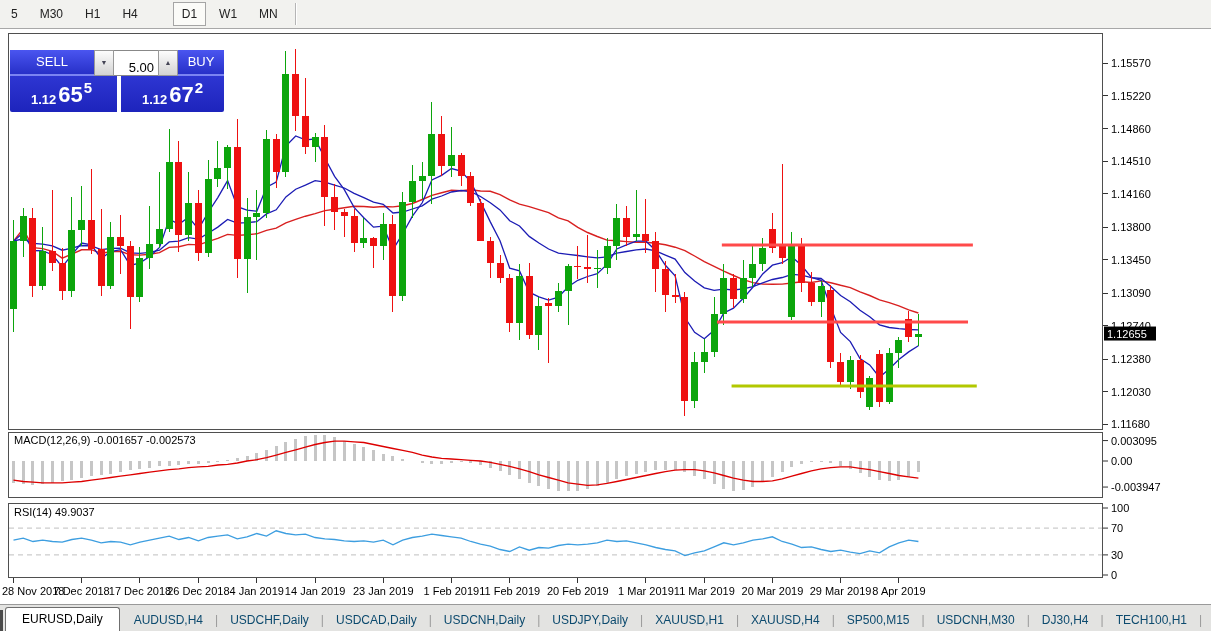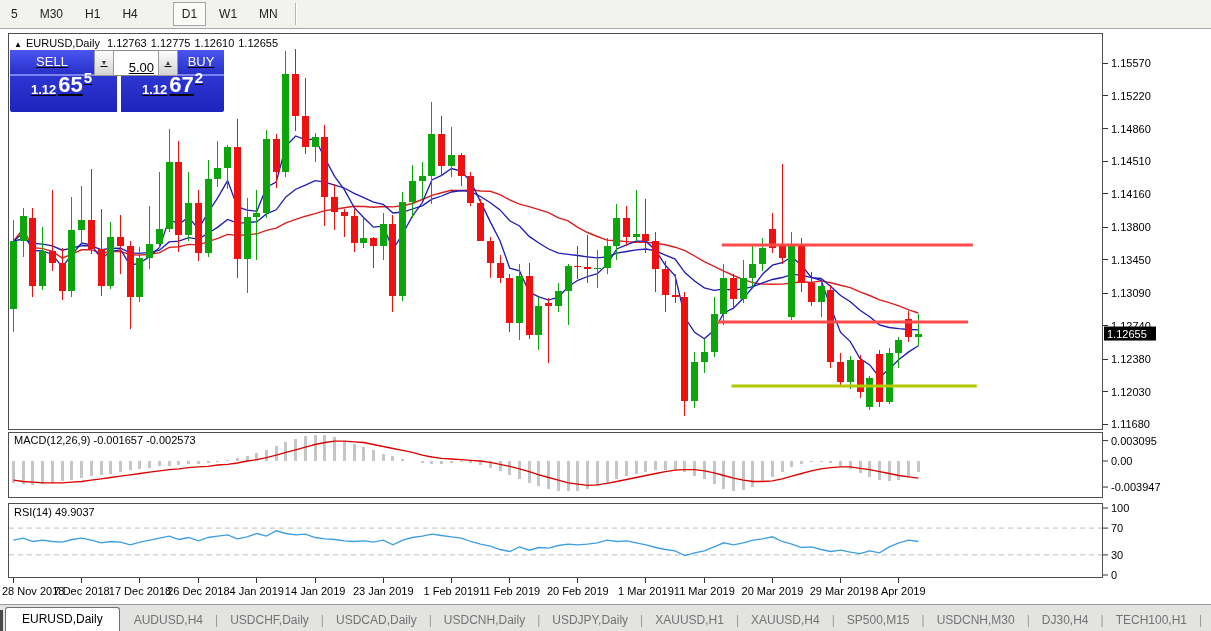--- a/index.html
+++ b/index.html
@@ -16,43 +16,43 @@
   #price-pane{top:33px;height:397px;}
   #macd-pane{top:432px;height:66px;}
   #rsi-pane{top:503px;height:75px;}
   #chart-svg{position:absolute;left:0;top:0;z-index:5;pointer-events:none;}
   
   #chart-header{position:absolute;left:14px;top:37px;z-index:8;font-size:11px;color:#000;white-space:nowrap;}
   #chart-header .tri{font-size:8px;margin-right:4px;}
   #chart-header span{margin-right:4px;}
   
   #trade-panel{position:absolute;left:10px;top:50px;width:214px;height:62px;z-index:9;
-    background:linear-gradient(180deg,#3a43e2,#1d24bc);border-radius:2px;text-decoration:underline;}
+    background:linear-gradient(180deg,#3a43e2,#1d24bc);border-radius:2px;}
   #trade-row1{display:flex;height:26px;align-items:stretch;}
   .trade-btn{color:#fff;font-size:13px;text-align:center;line-height:24px;
     background:linear-gradient(180deg,#4a55f0,#2730c8);border-bottom:2px solid #7b84f2;cursor:pointer;}
   #sell-button{width:84px;}
   #buy-button{flex:1;text-align:center;}
   .spin-btn{width:20px;background:linear-gradient(180deg,#fdfdfd,#d3d3d3);border:1px solid #999;
     box-sizing:border-box;font-size:7px;color:#445;text-align:center;line-height:23px;cursor:pointer;}
   #volume-input{width:44px;border:1px solid #888;border-left:none;border-right:none;font-size:13px;
     text-align:right;padding:8px 4px 0 0;box-sizing:border-box;font-family:"Liberation Sans",sans-serif;}
   #trade-row2{display:flex;height:36px;}
   .quote-box{flex:1;display:flex;align-items:flex-end;justify-content:center;color:#fff;
-    padding-bottom:12px;cursor:pointer;}
+    padding-bottom:2px;cursor:pointer;}
   #bid-box{margin-right:2px;}
   #ask-box{margin-left:2px;border-left:4px solid #fff;}
   .q-prefix{font-size:13px;font-weight:bold;margin-right:2px;line-height:20px;}
   .q-big{font-size:22px;font-weight:bold;line-height:30px;}
   .q-sup{font-size:15px;font-weight:bold;position:relative;top:-14px;margin-left:1px;}
   
   #tabbar{position:absolute;left:0;top:604px;width:1211px;height:27px;background:#e3e3e1;
     border-top:1px solid #9a9a9a;display:flex;align-items:flex-end;z-index:8;font-size:12px;}
   #tab-stub{width:9px;height:22px;border-right:3px solid #4a4a4a;}
-  .tab{padding:4px 12px 5px 12px;color:#737373;white-space:nowrap;cursor:pointer;}
+  .tab{padding:4px 12px 5px 12px;color:#0c4a6e;white-space:nowrap;cursor:pointer;}
   .tab.active{background:#fff;border:1px solid #6f6f6f;border-bottom:none;color:#000;
     border-radius:3px 3px 0 0;padding:4px 16px 6px 16px;margin:0 2px;}
   .tab-divider{color:#999;padding:4px 0 5px 0;}
 </style>
 </head>
 <body>
 
 <div id="root">
 
   <div id="toolbar">
@@ -63,24 +63,20 @@
       <div class="period-btn selected">D1</div>
       <div class="period-btn">W1</div>
       <div class="period-btn">MN</div>
       <div class="toolbar-sep"></div>
     </div>
 
   <div class="pane" id="price-pane"></div>
   <div class="pane" id="macd-pane"></div>
   <div class="pane" id="rsi-pane"></div>
 
-  <div id="chart-header">
-    <span class="tri">▲</span><span>EURUSD,Daily</span>
-    <span>1.12763</span><span>1.12775</span><span>1.12610</span><span>1.12655</span>
-  </div>
 
   <div id="trade-panel">
     <div id="trade-row1">
       <div class="trade-btn" id="sell-button">SELL</div>
       <div class="spin-btn"><span>▼</span></div>
       <input id="volume-input" value="5.00" style="">
       <div class="spin-btn"><span>▲</span></div>
       <div class="trade-btn" id="buy-button">BUY</div>
     </div>
     <div id="trade-row2">

